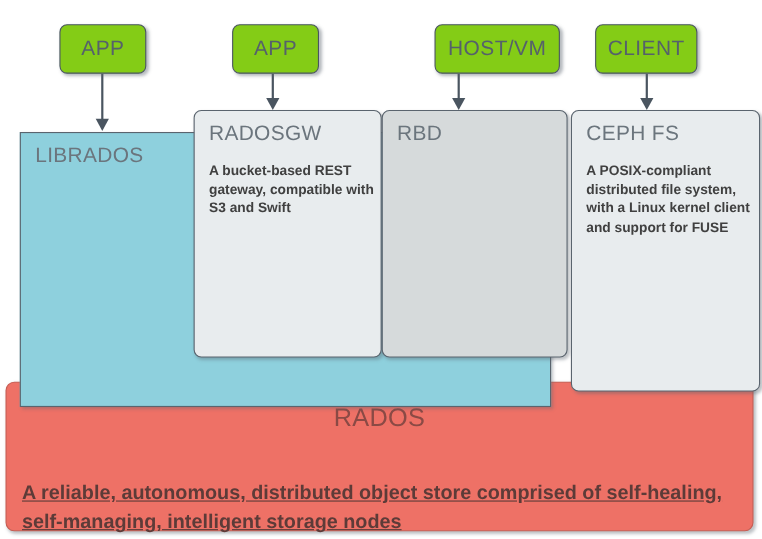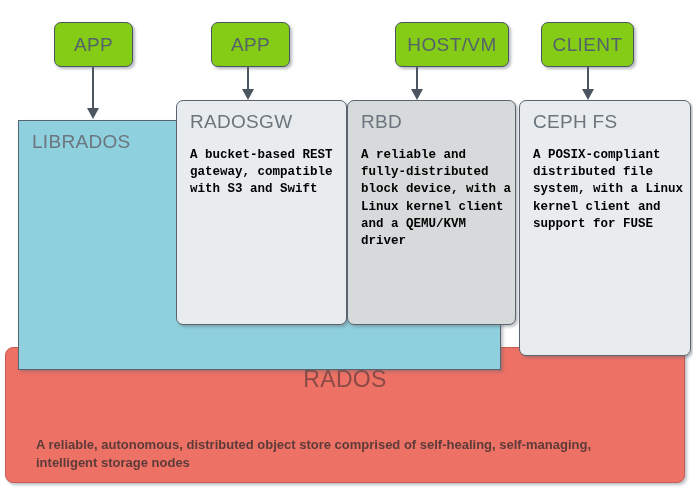--- a/index.html
+++ b/index.html
@@ -61,26 +61,25 @@
   .comp .title {
     color: #6b757d;
     font-size: 19px;
     letter-spacing: 0.3px;
     line-height: 1.15;
     margin: 0 0 14px 0;
     font-weight: 400;
     white-space: nowrap;
   }
   .comp .desc {
-    color: #000000;
+    color: #404040;
     font-size: 12.5px;
     font-weight: bold;
     line-height: 1.38;
     margin: 0;
-    font-family: Liberation Mono, monospace;
   }
 
   #box-librados { background: #8ed0dd; }
   #box-radosgw  { background: #e8ecee; }
   #box-rbd      { background: #d6dadb; }
   #box-cephfs   { background: #e8ecee; }
 
   
   #box-rados {
     position: absolute;
@@ -94,24 +93,25 @@
   #box-rados .title {
     color: #8b4a45;
     font-size: 23px;
     letter-spacing: 0.3px;
     margin: 6px 0 43px 0;
     font-weight: 400;
     text-align: center;
   }
   #box-rados .desc {
     color: #5d3b38;
-    font-size: 13px;
+    font-size: 18px;
     font-weight: bold;
     line-height: 1.42;
-    margin: 16px;
+    margin: 0;
+    text-decoration: underline;
   }
 </style>
 </head>
 <body>
 
 <div id="canvas">
 
   <div id="box-rados" style="left:5px; top:347px; width:680px; height:136px;">
     <div class="title">RADOS</div>
     <div class="desc">A reliable, autonomous, distributed object store comprised of self-healing, self-managing, intelligent storage nodes</div>
@@ -121,21 +121,20 @@
     <div class="title">LIBRADOS</div>
   </div>
 
   <div class="comp rounded" id="box-radosgw" style="left:160px; top:100px; width:171px; height:225px;">
     <div class="title">RADOSGW</div>
     <div class="desc" style="width:152px;">A bucket-based REST gateway, compatible with S3 and Swift</div>
   </div>
 
   <div class="comp rounded" id="box-rbd" style="left:331px; top:100px; width:169px; height:225px;">
     <div class="title">RBD</div>
-    <div class="desc" style="width:152px;">A reliable and fully-distributed block device, with a Linux kernel client and a QEMU/KVM driver</div>
   </div>
 
   <div class="comp rounded" id="box-cephfs" style="left:503px; top:100px; width:172px; height:256px;">
     <div class="title">CEPH FS</div>
     <div class="desc" style="width:155px;">A POSIX-compliant distributed file system, with a Linux kernel client and support for FUSE</div>
   </div>
 
   <div class="arrow-line" style="left:92px; top:67px; height:44px;"></div>
   <div class="arrow-head" style="left:87px; top:108px;"></div>
 

